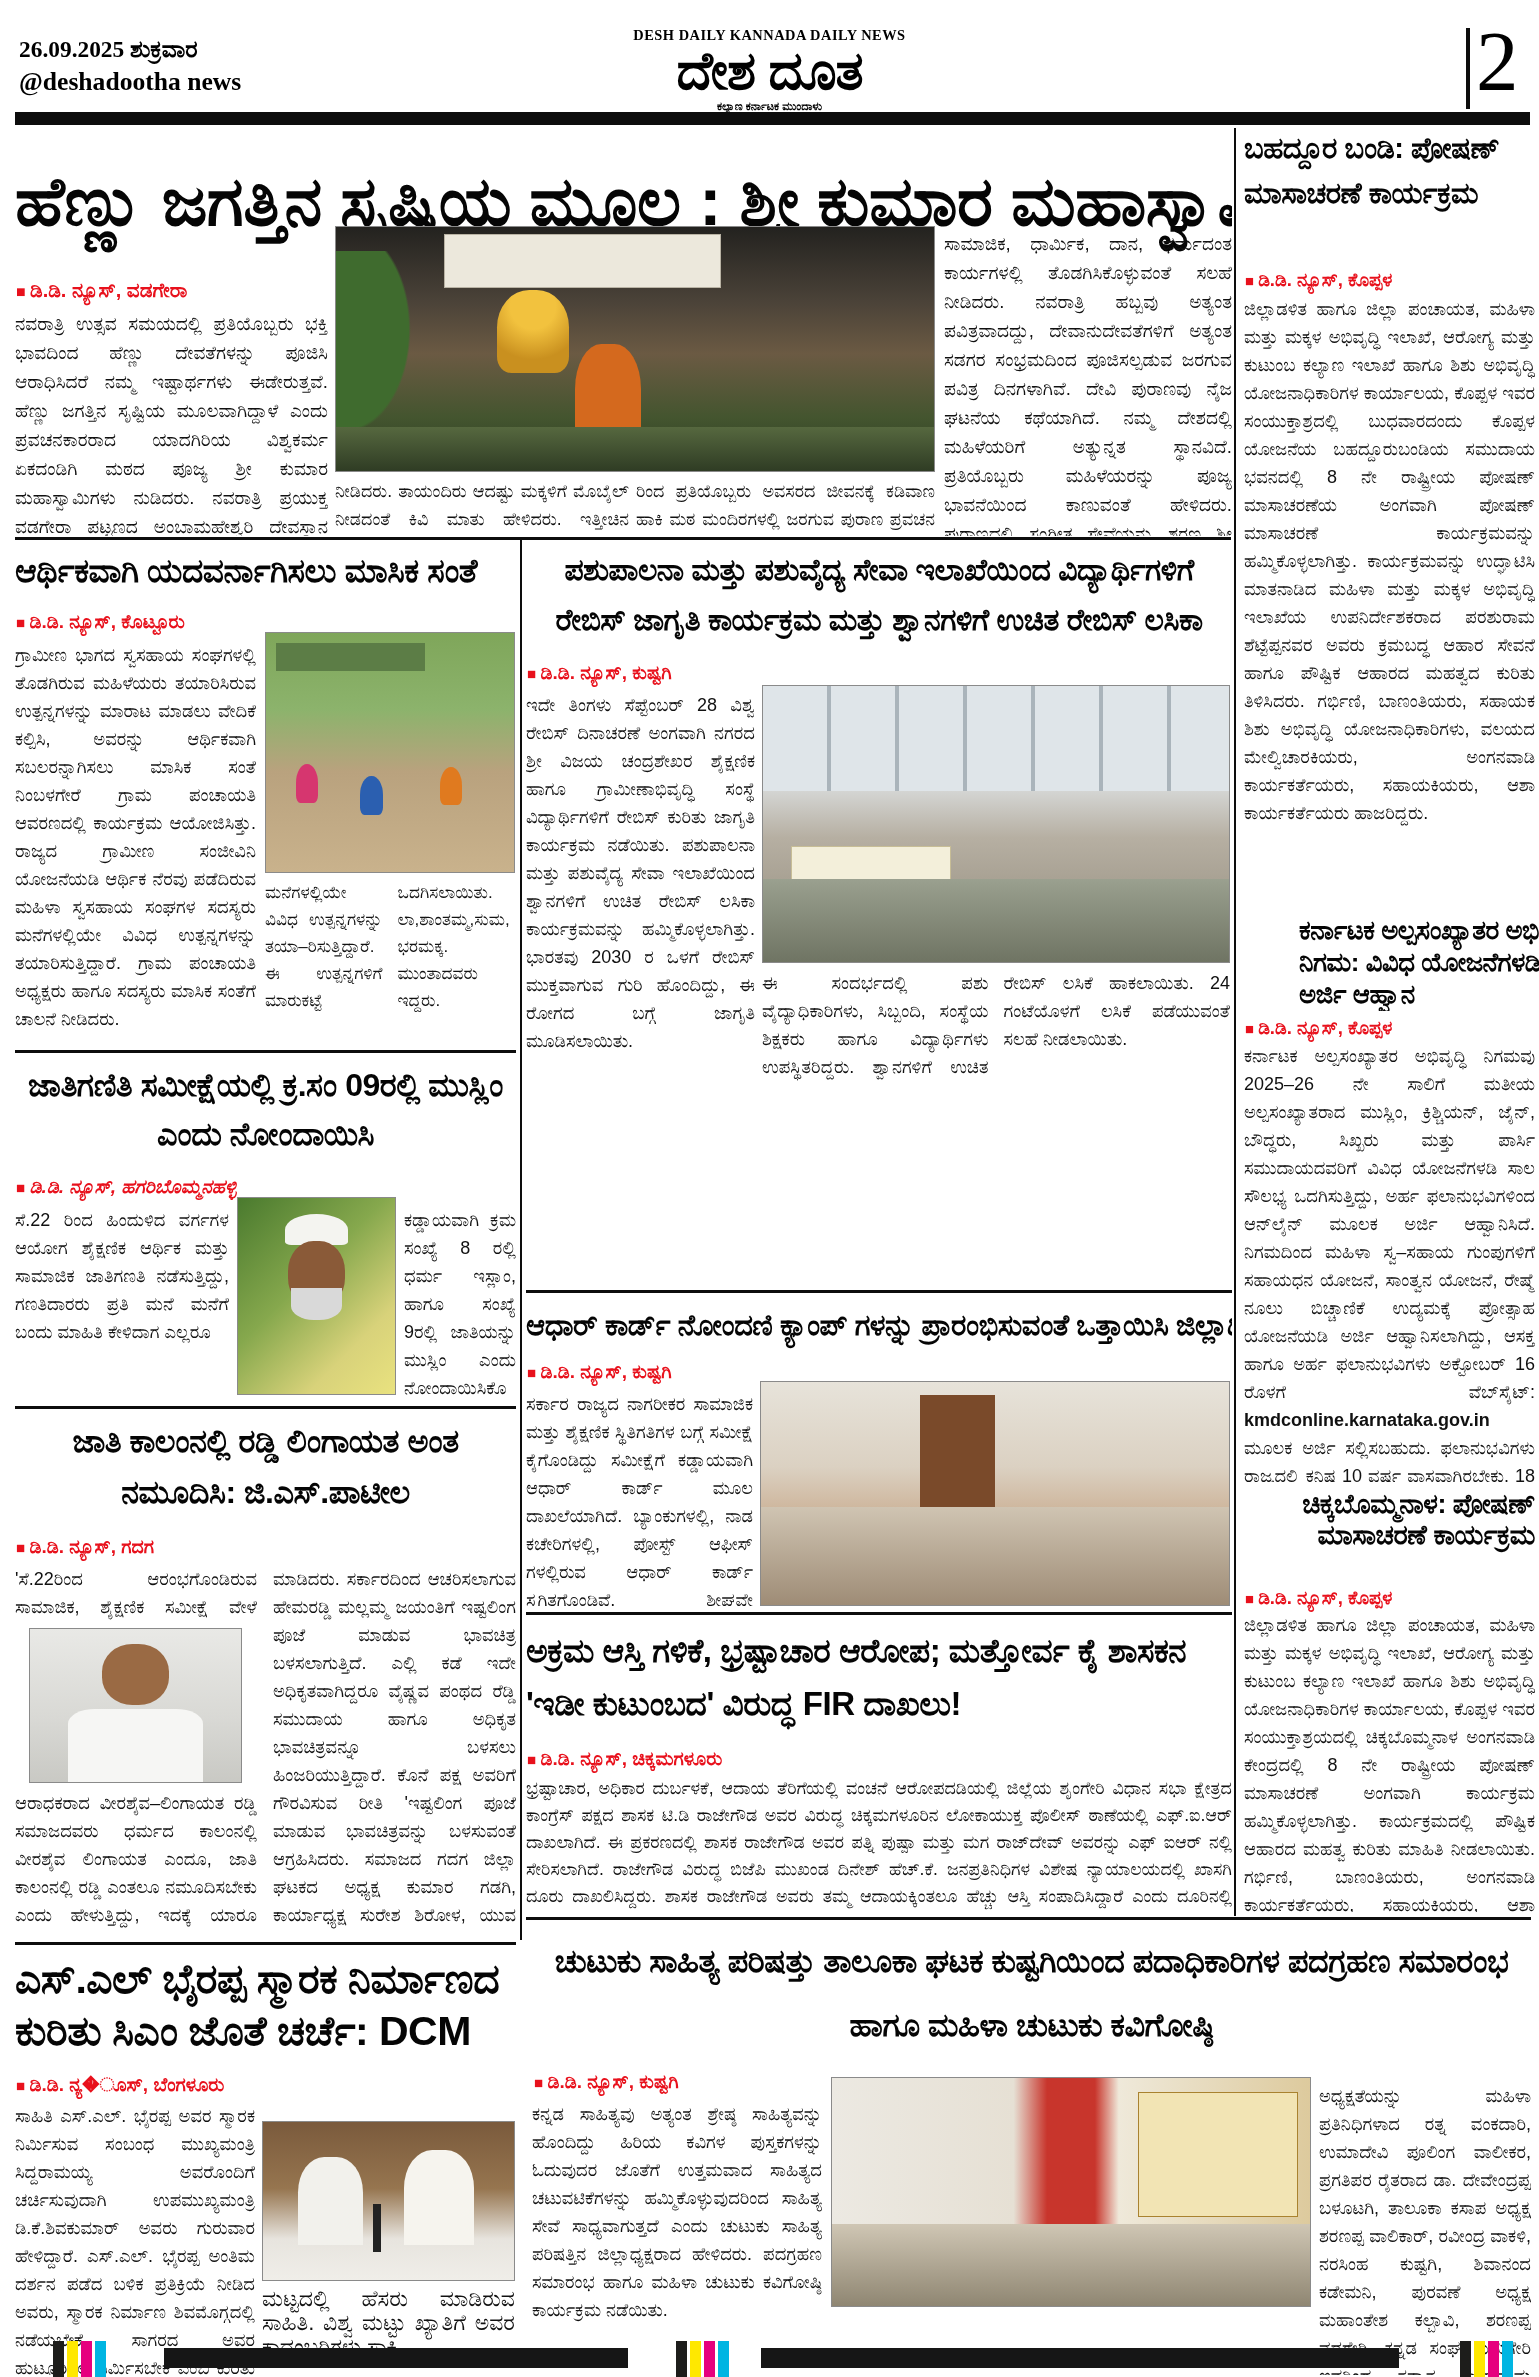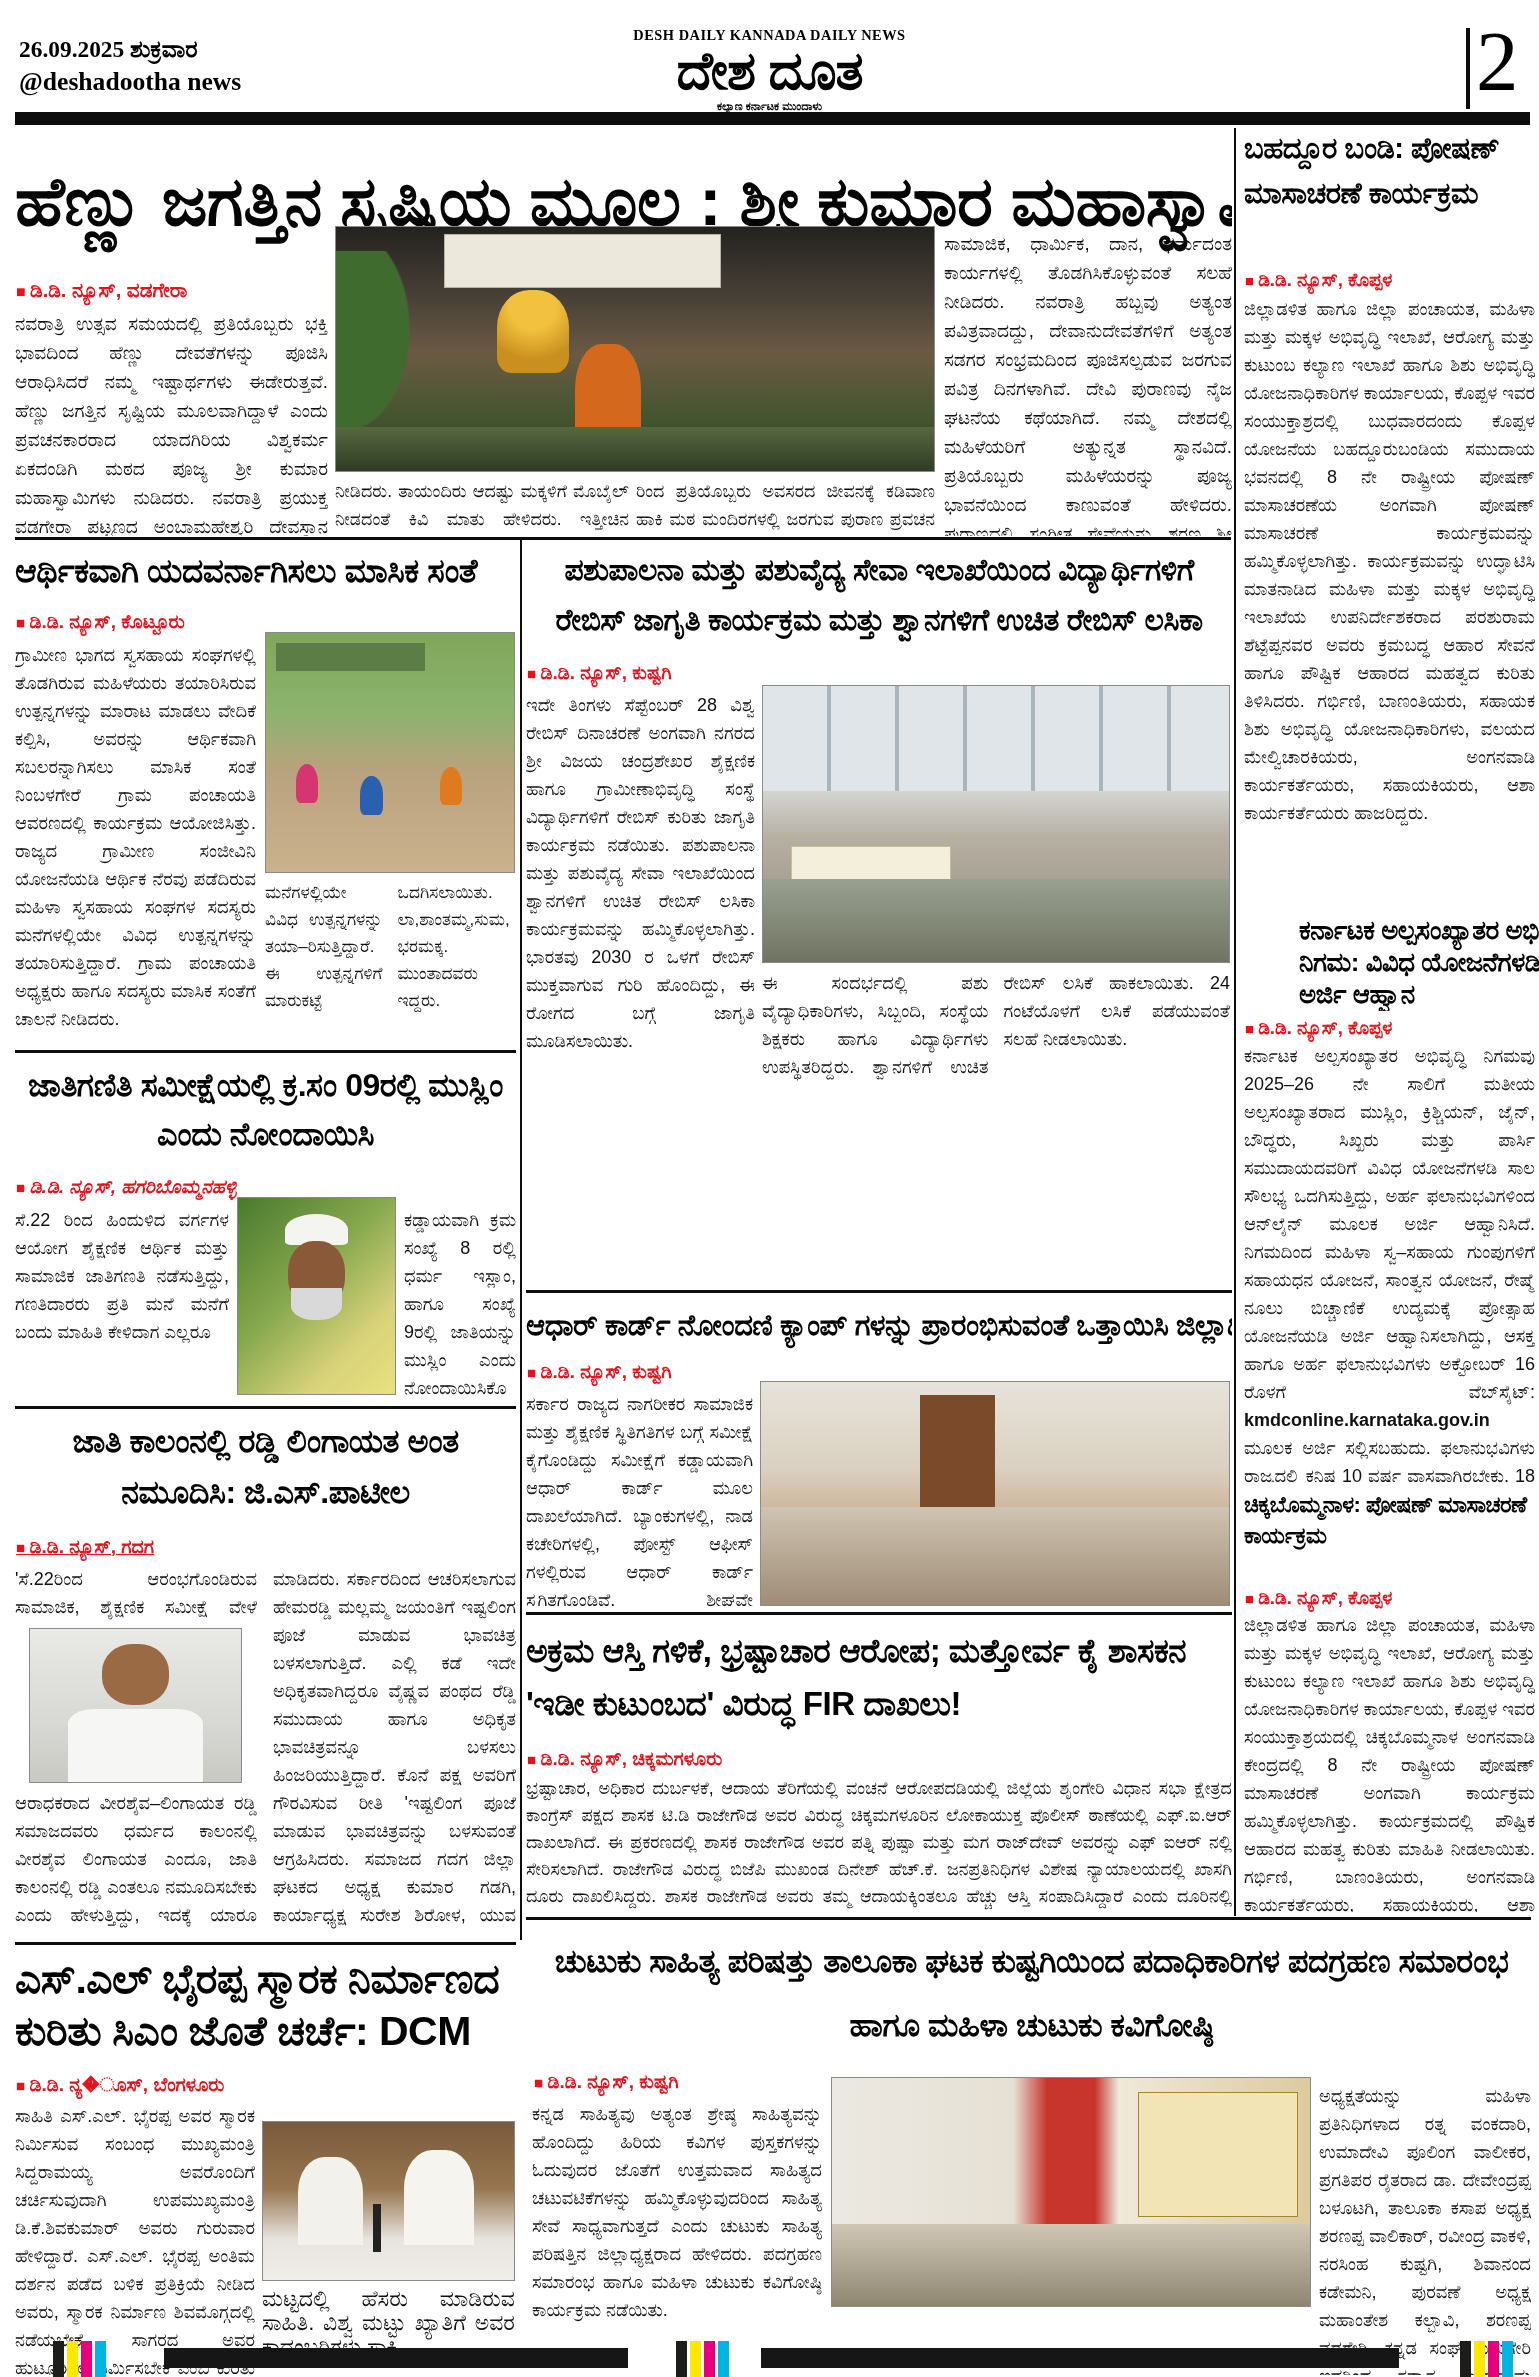--- a/index.html
+++ b/index.html
@@ -107,21 +107,21 @@
 <div class="abs bodytext" style="left:15px;top:1206px;width:214px;height:190px;font-size:18px;line-height:28px;">ಸೆ.22 ರಿಂದ ಹಿಂದುಳಿದ ವರ್ಗಗಳ ಆಯೋಗ ಶೈಕ್ಷಣಿಕ ಆರ್ಥಿಕ ಮತ್ತು ಸಾಮಾಜಿಕ ಜಾತಿಗಣತಿ ನಡೆಸುತ್ತಿದ್ದು, ಗಣತಿದಾರರು ಪ್ರತಿ ಮನೆ ಮನೆಗೆ ಬಂದು ಮಾಹಿತಿ ಕೇಳಿದಾಗ ಎಲ್ಲರೂ</div>
 <div class="abs photo ph-census" style="left:237px;top:1197px;width:159px;height:198px;">
   <div class="cap"></div>
   <div class="face"></div>
   <div class="beard"></div>
 </div>
 <div class="abs bodytext" style="left:404px;top:1206px;width:112px;height:190px;font-size:18px;line-height:28px;">ಕಡ್ಡಾಯವಾಗಿ ಕ್ರಮ ಸಂಖ್ಯೆ 8 ರಲ್ಲಿ ಧರ್ಮ ಇಸ್ಲಾಂ, ಹಾಗೂ ಸಂಖ್ಯೆ 9ರಲ್ಲಿ ಜಾತಿಯನ್ನು ಮುಸ್ಲಿಂ ಎಂದು ನೋಂದಾಯಿಸಿಕೊಳ್ಳುವಂತ ಜಾಮಿಯಾ ಮಸೀದಿ ಅಧ್ಯಕ್ಷರಾದ ತೆಲಿಗಿ ಖಾಸಿಂ ಸಾಬ್ ತಿಳಿಸಿದರು.</div>
 <div class="abs rule" style="left:15px;top:1406px;width:501px;height:2.7px;"></div>
 
 <div class="abs headline center" style="left:15px;top:1416px;width:501px;height:104px;font-size:32px;line-height:51px;">ಜಾತಿ ಕಾಲಂನಲ್ಲಿ ರಡ್ಡಿ ಲಿಂಗಾಯತ ಅಂತ ನಮೂದಿಸಿ: ಜಿ.ಎಸ್.ಪಾಟೀಲ</div>
-<div class="abs byline" style="left:16px;top:1536px;width:373px;height:25.6px;font-size:19px;text-decoration:underline;">ಡಿ.ಡಿ. ನ್ಯೂಸ್, ಗದಗ</div>
+<div class="abs byline" style="left:16px;top:1536px;width:373px;height:25.6px;font-size:19px;">ಡಿ.ಡಿ. ನ್ಯೂಸ್, ಗದಗ</div>
 <div class="abs bodytext" style="left:15px;top:1565px;width:242px;height:60px;font-size:18px;line-height:28px;">'ಸೆ.22ರಿಂದ ಆರಂಭಗೊಂಡಿರುವ ಸಾಮಾಜಿಕ, ಶೈಕ್ಷಣಿಕ ಸಮೀಕ್ಷೆ ವೇಳೆ ಹೇಮರಡ್ಡಿ ಮಲ್ಲಮ್ಮನ</div>
 <div class="abs photo ph-patil" style="left:29px;top:1628px;width:213px;height:155px;">
   <div class="face"></div>
   <div class="shirt"></div>
 </div>
 <div class="abs bodytext" style="left:15px;top:1789px;width:242px;height:146px;font-size:18px;line-height:28px;">ಆರಾಧಕರಾದ ವೀರಶೈವ–ಲಿಂಗಾಯತ ರಡ್ಡಿ ಸಮಾಜದವರು ಧರ್ಮದ ಕಾಲಂನಲ್ಲಿ ವೀರಶೈವ ಲಿಂಗಾಯತ ಎಂದೂ, ಜಾತಿ ಕಾಲಂನಲ್ಲಿ ರಡ್ಡಿ ಎಂತಲೂ ನಮೂದಿಸಬೇಕು ಎಂದು ಹೇಳುತ್ತಿದ್ದು, ಇದಕ್ಕೆ ಯಾರೂ ಕಿವಿಗೊಡಬಾರದು' ಎಂದು ಬುಧವಾರ ನಡೆದ ಪತ್ರಿಕಾಗೋಷ್ಠಿಯಲ್ಲಿ ತಿಳಿಸಿದರು.</div>
 <div class="abs bodytext" style="left:273px;top:1565px;width:243px;height:370px;font-size:18px;line-height:28px;">ಮಾಡಿದರು. ಸರ್ಕಾರದಿಂದ ಆಚರಿಸಲಾಗುವ ಹೇಮರಡ್ಡಿ ಮಲ್ಲಮ್ಮ ಜಯಂತಿಗೆ ಇಷ್ಟಲಿಂಗ ಪೂಜೆ ಮಾಡುವ ಭಾವಚಿತ್ರ ಬಳಸಲಾಗುತ್ತಿದೆ. ಎಲ್ಲಿ ಕಡೆ ಇದೇ ಅಧಿಕೃತವಾಗಿದ್ದರೂ ವೈಷ್ಣವ ಪಂಥದ ರೆಡ್ಡಿ ಸಮುದಾಯ ಹಾಗೂ ಅಧಿಕೃತ ಭಾವಚಿತ್ರವನ್ನೂ ಬಳಸಲು ಹಿಂಜರಿಯುತ್ತಿದ್ದಾರೆ. ಕೊನೆ ಪಕ್ಷ ಅವರಿಗೆ ಗೌರವಿಸುವ ರೀತಿ 'ಇಷ್ಟಲಿಂಗ ಪೂಜೆ ಮಾಡುವ ಭಾವಚಿತ್ರವನ್ನು ಬಳಸುವಂತೆ ಆಗ್ರಹಿಸಿದರು. ಸಮಾಜದ ಗದಗ ಜಿಲ್ಲಾ ಘಟಕದ ಅಧ್ಯಕ್ಷ ಕುಮಾರ ಗಡಗಿ, ಕಾರ್ಯಾಧ್ಯಕ್ಷ ಸುರೇಶ ಶಿರೋಳ, ಯುವ ಘಟಕದ ರಾಜ್ಯಾಧ್ಯಕ್ಷ ಅನೀಲಕುಮಾರ ತೆಗ್ಗಿನಕೇರಿ, ಮುಖಂಡರಾದ ಮಂಜುನಾಥ ಭಾಗವತಿ, ಸಿದ್ದಣ್ಣ ಕವಲೂರ, ಭೀಮರಡ್ಡೆಪ್ಪ ರಡ್ಡೇರ, ಮಹೇಶ ಗಡಗಿ, ಜಗದೀಶ ಅವರಡ್ಡಿ, ಶರಣಗೌಡ ಪಾಟೀಲ, ನಾಗರಾಜ ಚನ್ನಳ್ಳಿ, ಎಸ್.ಎಸ್.ಪಾಟೀಲ, ಹನಮಂತ ಗಡಗಿ ಇದ್ದರು.</div>
 <div class="abs rule" style="left:15px;top:1942px;width:501px;height:2.7px;"></div>
 
 <div class="abs headline" style="left:15px;top:1953px;width:501px;height:108px;font-size:41px;line-height:52px;">ಎಸ್.ಎಲ್ ಭೈರಪ್ಪ ಸ್ಮಾರಕ ನಿರ್ಮಾಣದ ಕುರಿತು ಸಿಎಂ ಜೊತೆ ಚರ್ಚೆ: DCM ಡಿ.ಕೆ ಶಿವಕುಮಾರ್</div>
@@ -171,21 +171,21 @@
 <div class="abs headline" style="left:1244px;top:126px;width:291px;height:134px;font-size:29px;line-height:45px;">ಬಹದ್ದೂರ ಬಂಡಿ: ಪೋಷಣ್ ಮಾಸಾಚರಣೆ ಕಾರ್ಯಕ್ರಮ</div>
 <div class="abs byline" style="left:1245px;top:269px;width:288px;height:24.5px;font-size:18.6px;">ಡಿ.ಡಿ. ನ್ಯೂಸ್, ಕೊಪ್ಪಳ</div>
 <div class="abs bodytext" style="left:1244px;top:295px;width:291px;height:607px;font-size:18px;line-height:28px;">ಜಿಲ್ಲಾಡಳಿತ ಹಾಗೂ ಜಿಲ್ಲಾ ಪಂಚಾಯತ, ಮಹಿಳಾ ಮತ್ತು ಮಕ್ಕಳ ಅಭಿವೃದ್ಧಿ ಇಲಾಖೆ, ಆರೋಗ್ಯ ಮತ್ತು ಕುಟುಂಬ ಕಲ್ಯಾಣ ಇಲಾಖೆ ಹಾಗೂ ಶಿಶು ಅಭಿವೃದ್ಧಿ ಯೋಜನಾಧಿಕಾರಿಗಳ ಕಾರ್ಯಾಲಯ, ಕೊಪ್ಪಳ ಇವರ ಸಂಯುಕ್ತಾಶ್ರದಲ್ಲಿ ಬುಧವಾರದಂದು ಕೊಪ್ಪಳ ಯೋಜನೆಯ ಬಹದ್ದೂರುಬಂಡಿಯ ಸಮುದಾಯ ಭವನದಲ್ಲಿ 8 ನೇ ರಾಷ್ಟ್ರೀಯ ಪೋಷಣ್ ಮಾಸಾಚರಣೆಯ ಅಂಗವಾಗಿ ಪೋಷಣ್ ಮಾಸಾಚರಣೆ ಕಾರ್ಯಕ್ರಮವನ್ನು ಹಮ್ಮಿಕೊಳ್ಳಲಾಗಿತ್ತು. ಕಾರ್ಯಕ್ರಮವನ್ನು ಉದ್ಘಾಟಿಸಿ ಮಾತನಾಡಿದ ಮಹಿಳಾ ಮತ್ತು ಮಕ್ಕಳ ಅಭಿವೃದ್ಧಿ ಇಲಾಖೆಯ ಉಪನಿರ್ದೇಶಕರಾದ ಪರಶುರಾಮ ಶೆಟ್ಟೆಪ್ಪನವರ ಅವರು ಕ್ರಮಬದ್ಧ ಆಹಾರ ಸೇವನೆ ಹಾಗೂ ಪೌಷ್ಟಿಕ ಆಹಾರದ ಮಹತ್ವದ ಕುರಿತು ತಿಳಿಸಿದರು. ಗರ್ಭಿಣಿ, ಬಾಣಂತಿಯರು, ಸಹಾಯಕ ಶಿಶು ಅಭಿವೃದ್ಧಿ ಯೋಜನಾಧಿಕಾರಿಗಳು, ವಲಯದ ಮೇಲ್ವಿಚಾರಕಿಯರು, ಅಂಗನವಾಡಿ ಕಾರ್ಯಕರ್ತೆಯರು, ಸಹಾಯಕಿಯರು, ಆಶಾ ಕಾರ್ಯಕರ್ತೆಯರು ಹಾಜರಿದ್ದರು.</div>
 
 <div class="abs headline" style="left:1299px;top:914px;width:291px;height:97px;font-size:26px;line-height:32px;">ಕರ್ನಾಟಕ ಅಲ್ಪಸಂಖ್ಯಾತರ ಅಭಿವೃದ್ಧಿ ನಿಗಮ: ವಿವಿಧ ಯೋಜನೆಗಳಡಿ ಅರ್ಜಿ ಆಹ್ವಾನ</div>
 <div class="abs byline" style="left:1245px;top:1017px;width:288px;height:24.5px;font-size:18.6px;">ಡಿ.ಡಿ. ನ್ಯೂಸ್, ಕೊಪ್ಪಳ</div>
 <div class="abs bodytext" style="left:1244px;top:1042px;width:291px;height:440px;font-size:18px;line-height:28px;">
   <span>ಕರ್ನಾಟಕ ಅಲ್ಪಸಂಖ್ಯಾತರ ಅಭಿವೃದ್ಧಿ ನಿಗಮವು 2025–26 ನೇ ಸಾಲಿಗೆ ಮತೀಯ ಅಲ್ಪಸಂಖ್ಯಾತರಾದ ಮುಸ್ಲಿಂ, ಕ್ರಿಶ್ಚಿಯನ್, ಜೈನ್, ಬೌದ್ಧರು, ಸಿಖ್ಖರು ಮತ್ತು ಪಾರ್ಸಿ ಸಮುದಾಯದವರಿಗೆ ವಿವಿಧ ಯೋಜನೆಗಳಡಿ ಸಾಲ ಸೌಲಭ್ಯ ಒದಗಿಸುತ್ತಿದ್ದು, ಅರ್ಹ ಫಲಾನುಭವಿಗಳಿಂದ ಆನ್‌ಲೈನ್ ಮೂಲಕ ಅರ್ಜಿ ಆಹ್ವಾನಿಸಿದೆ. ನಿಗಮದಿಂದ ಮಹಿಳಾ ಸ್ವ–ಸಹಾಯ ಗುಂಪುಗಳಿಗೆ ಸಹಾಯಧನ ಯೋಜನೆ, ಸಾಂತ್ವನ ಯೋಜನೆ, ರೇಷ್ಮೆ ನೂಲು ಬಿಚ್ಚಾಣಿಕೆ ಉದ್ಯಮಕ್ಕೆ ಪ್ರೋತ್ಸಾಹ ಯೋಜನೆಯಡಿ ಅರ್ಜಿ ಆಹ್ವಾನಿಸಲಾಗಿದ್ದು, ಆಸಕ್ತ ಹಾಗೂ ಅರ್ಹ ಫಲಾನುಭವಿಗಳು ಅಕ್ಟೋಬರ್ 16 ರೊಳಗೆ ವೆಬ್‌ಸೈಟ್: </span><span style="font-weight:bold;">kmdconline.karnataka.gov.in</span><span> ಮೂಲಕ ಅರ್ಜಿ ಸಲ್ಲಿಸಬಹುದು. ಫಲಾನುಭವಿಗಳು ರಾಜ್ಯದಲ್ಲಿ ಕನಿಷ್ಠ 10 ವರ್ಷ ವಾಸವಾಗಿರಬೇಕು. 18 ರಿಂದ 55 ವರ್ಷ ವಯೋಮಿತಿ ಒಳಗಿರಬೇಕು. ಯೋಜನೆಗಳ ಕುರಿತಾದ ಹೆಚ್ಚಿನ ವಿವರ ಹಾಗೂ ಮಾಹಿತಿಗಾಗಿ ಜಿಲ್ಲಾ ವ್ಯವಸ್ಥಾಪಕರ ಕಛೇರಿ, ದೂ.ಸಂ: 08539–225008 ಗೆ ಸಂಪರ್ಕಿಸಬಹುದು ಎಂದು ನಿಗಮದ ಜಿಲ್ಲಾ ವ್ಯವಸ್ಥಾಪಕರು ಪ್ರಕಟಣೆಯಲ್ಲಿ ತಿಳಿಸಿದ್ದಾರೆ.</span>
 </div>
 
-<div class="abs headline" style="left:1244px;top:1489px;width:291px;height:93px;font-size:22px;line-height:31px;">ಚಿಕ್ಕಬೊಮ್ಮನಾಳ: ಪೋಷಣ್ ಮಾಸಾಚರಣೆ ಕಾರ್ಯಕ್ರಮ</div>
+<div class="abs headline" style="left:1244px;top:1489px;width:291px;height:93px;font-size:27px;line-height:31px;text-align:right;">ಚಿಕ್ಕಬೊಮ್ಮನಾಳ: ಪೋಷಣ್ ಮಾಸಾಚರಣೆ ಕಾರ್ಯಕ್ರಮ</div>
 <div class="abs byline" style="left:1245px;top:1587px;width:288px;height:24.5px;font-size:18.6px;">ಡಿ.ಡಿ. ನ್ಯೂಸ್, ಕೊಪ್ಪಳ</div>
 <div class="abs bodytext" style="left:1244px;top:1611px;width:291px;height:301px;font-size:18px;line-height:28px;">ಜಿಲ್ಲಾಡಳಿತ ಹಾಗೂ ಜಿಲ್ಲಾ ಪಂಚಾಯತ, ಮಹಿಳಾ ಮತ್ತು ಮಕ್ಕಳ ಅಭಿವೃದ್ಧಿ ಇಲಾಖೆ, ಆರೋಗ್ಯ ಮತ್ತು ಕುಟುಂಬ ಕಲ್ಯಾಣ ಇಲಾಖೆ ಹಾಗೂ ಶಿಶು ಅಭಿವೃದ್ಧಿ ಯೋಜನಾಧಿಕಾರಿಗಳ ಕಾರ್ಯಾಲಯ, ಕೊಪ್ಪಳ ಇವರ ಸಂಯುಕ್ತಾಶ್ರಯದಲ್ಲಿ ಚಿಕ್ಕಬೊಮ್ಮನಾಳ ಅಂಗನವಾಡಿ ಕೇಂದ್ರದಲ್ಲಿ 8 ನೇ ರಾಷ್ಟ್ರೀಯ ಪೋಷಣ್ ಮಾಸಾಚರಣೆ ಅಂಗವಾಗಿ ಕಾರ್ಯಕ್ರಮ ಹಮ್ಮಿಕೊಳ್ಳಲಾಗಿತ್ತು. ಕಾರ್ಯಕ್ರಮದಲ್ಲಿ ಪೌಷ್ಟಿಕ ಆಹಾರದ ಮಹತ್ವ ಕುರಿತು ಮಾಹಿತಿ ನೀಡಲಾಯಿತು. ಗರ್ಭಿಣಿ, ಬಾಣಂತಿಯರು, ಅಂಗನವಾಡಿ ಕಾರ್ಯಕರ್ತೆಯರು, ಸಹಾಯಕಿಯರು, ಆಶಾ ಕಾರ್ಯಕರ್ತೆಯರು ಕಾರ್ಯಕ್ರಮದಲ್ಲಿ ಭಾಗವಹಿಸಿದ್ದರು.</div>
 
 <div class="cb cb-k" style="left:53px;top:2341px;"></div>
 <div class="cb cb-y" style="left:67px;top:2341px;"></div>
 <div class="cb cb-m" style="left:81px;top:2341px;"></div>
 <div class="cb cb-c" style="left:95px;top:2341px;"></div>
 <div class="longbar" style="left:164px;top:2348px;width:464px;"></div>
 <div class="cb cb-k" style="left:676px;top:2341px;"></div>
 <div class="cb cb-y" style="left:690px;top:2341px;"></div>

